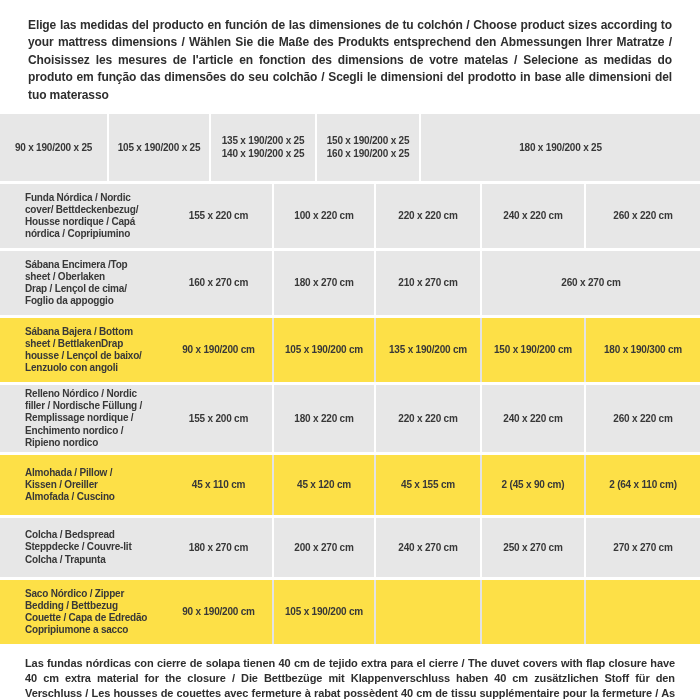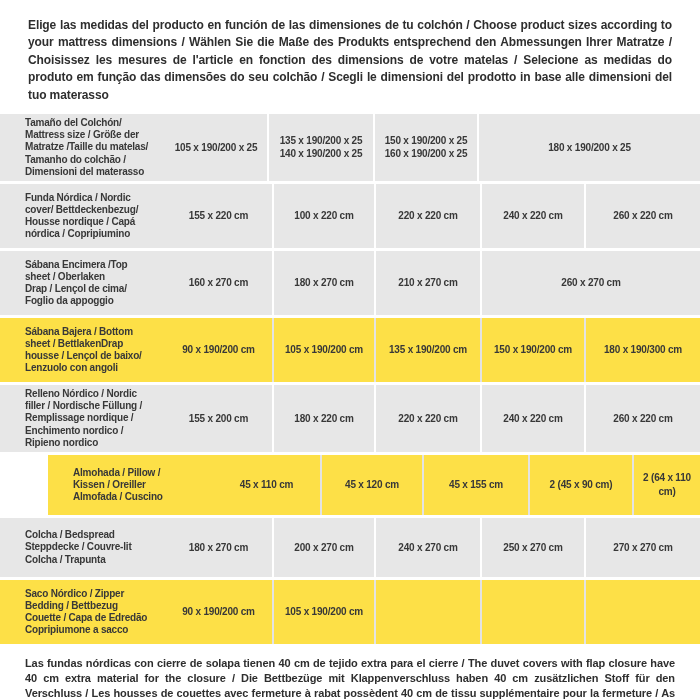--- a/index.html
+++ b/index.html
@@ -28,40 +28,36 @@
     font-size:10px;font-weight:700;letter-spacing:-0.2px;
     white-space:pre-line;line-height:1.35;
   }
   .col1{flex:0 0 107px;}
   .col2{flex:0 0 102px;}
   .col3{flex:0 0 106px;}
   .col4{flex:0 0 104px;}
   .col5{flex:1 1 auto;}
   .row.gray .value-cell + .value-cell{border-left:2px solid #ffffff;}
   .row.white .value-cell + .value-cell{border-left:2px solid #e3e3e3;}
-  .h67{height:67px;} .h64{height:64px;} .h60{height:60px;padding-left:48px;} .h59{height:59px;}
+  .h67{height:67px;} .h64{height:64px;} .h60{height:60px;} .h59{height:59px;}
   .note{
     margin:9px 25px 0 25px;
     font-size:11px;font-weight:700;line-height:1.38;
     text-align:justify;color:#2e2e2e;letter-spacing:-0.1px;
   }
 </style>
 </head>
 <body>
 
 <p class="intro">Elige las medidas del producto en función de las dimensiones de tu colchón / Choose product sizes according to your mattress dimensions / Wählen Sie die Maße des Produkts entsprechend den Abmessungen Ihrer Matratze / Choisissez les mesures de l'article en fonction des dimensions de votre matelas / Selecione as medidas do produto em função das dimensões do seu colchão / Scegli le dimensioni del prodotto in base alle dimensioni del tuo materasso</p>
 
 <div class="size-table">
 
   <div class="row h67 gray">
-    <div class="cell label-cell">Tamaño del Colchón/
-Mattress size / Größe der
-Matratze /Taille du matelas/
-Tamanho do colchão /
-Dimensioni del materasso</div>
+    <div class="cell value-cell col1">90 x 190/200 x 25</div>
     <div class="cell value-cell col2">105 x 190/200 x 25</div>
     <div class="cell value-cell col3">135 x 190/200 x 25
 140 x 190/200 x 25</div>
     <div class="cell value-cell col4">150 x 190/200 x 25
 160 x 190/200 x 25</div>
     <div class="cell value-cell col5">180 x 190/200 x 25</div>
   </div>
 
   <div class="row h64 gray">
     <div class="cell label-cell">Funda Nórdica / Nordic

